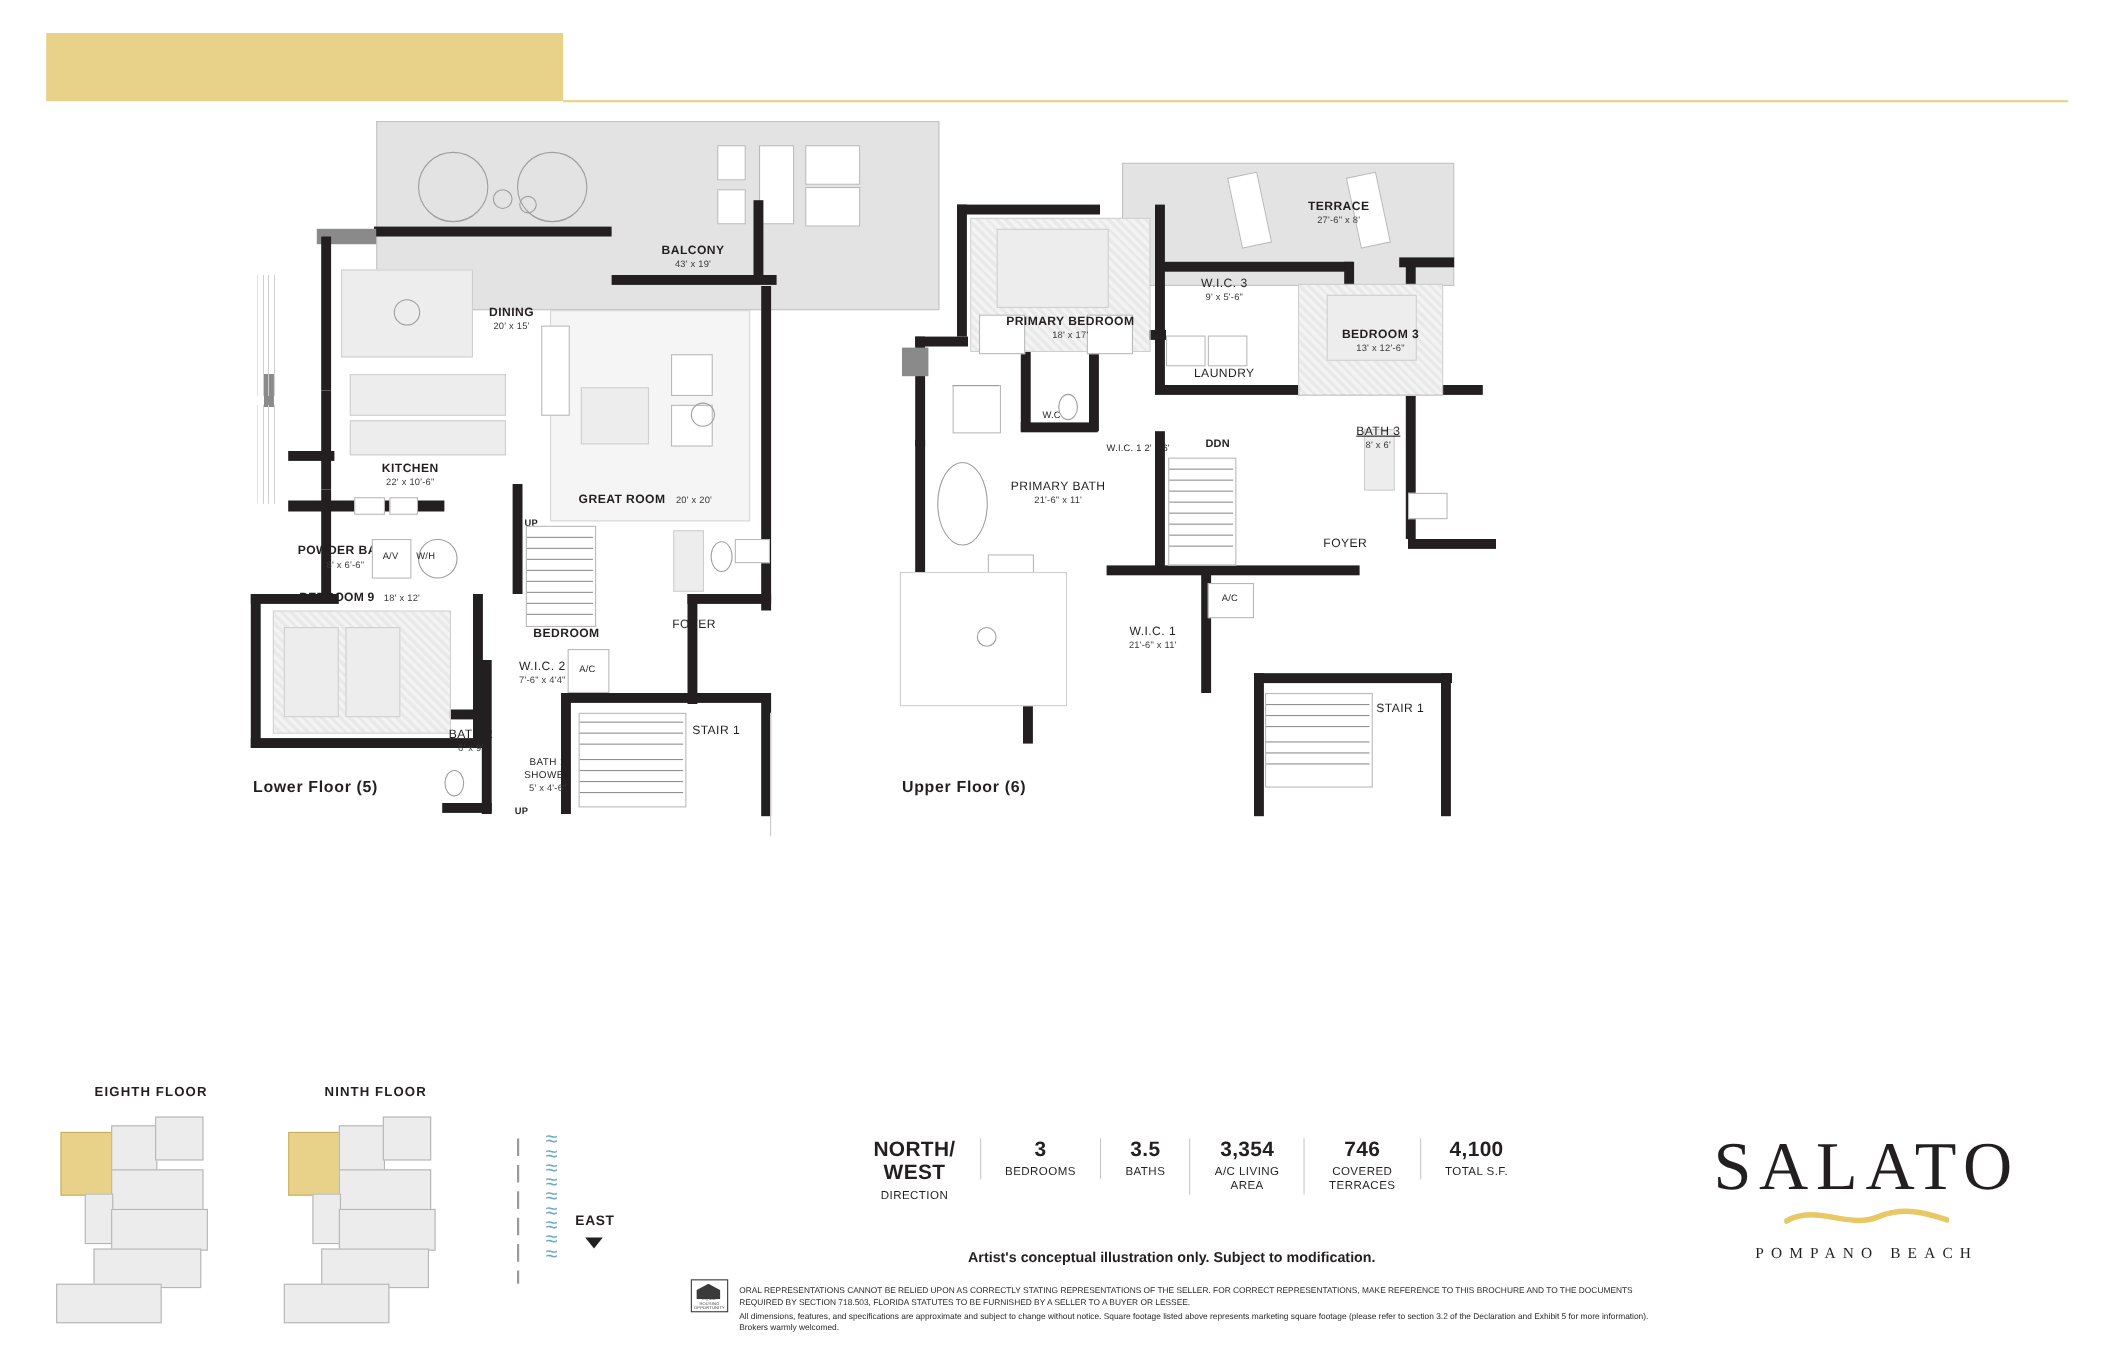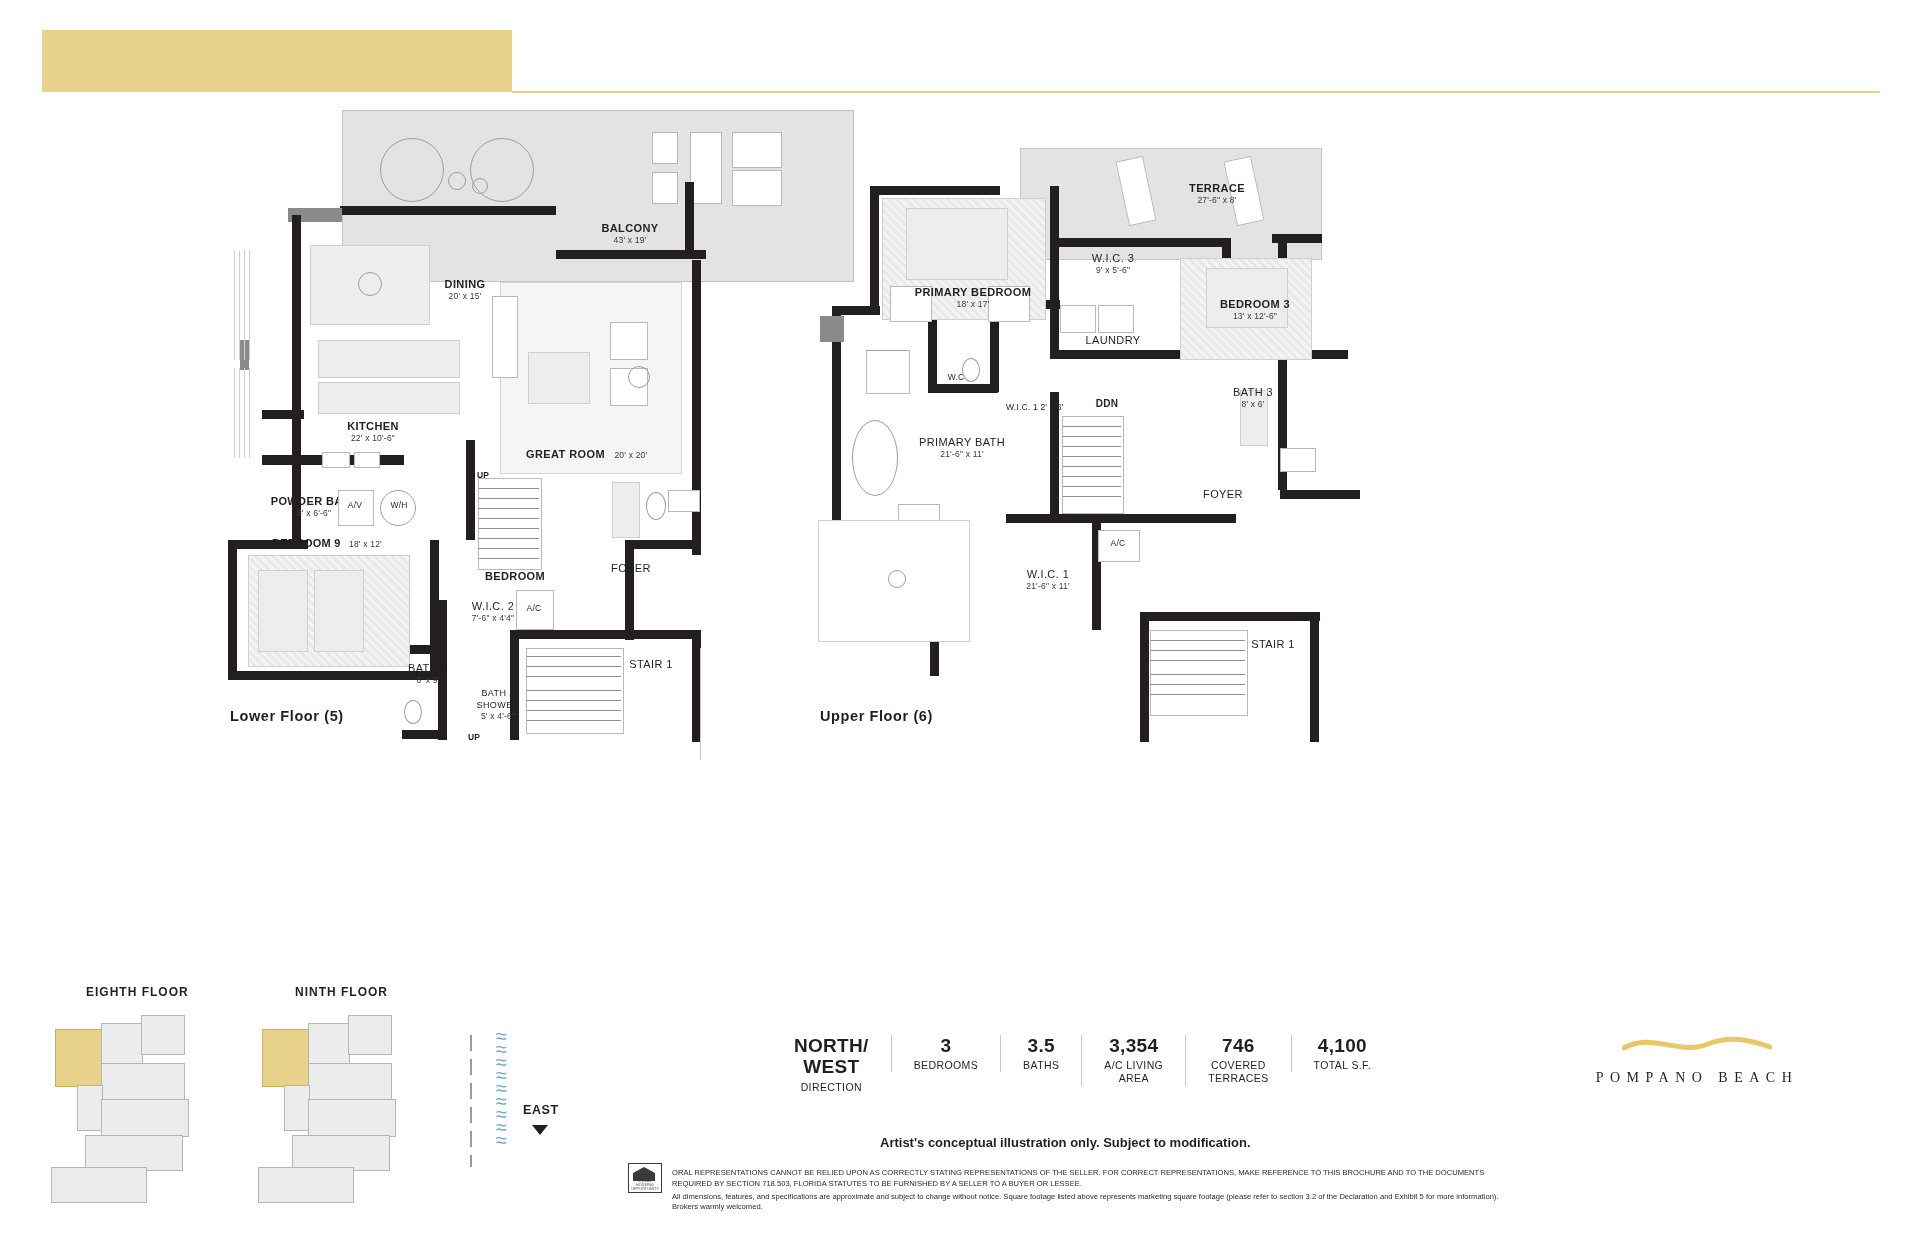--- a/index.html
+++ b/index.html
@@ -163,21 +163,21 @@
         <span class="dim" style="display:inline;margin-left:6px;">20' x 20'</span>
       </div>
 
       <div class="lbl" style="left:-16px;top:395px;width:120px;">
         <b>POWDER BATH</b>
         <span class="dim">8' x 6'-6"</span>
       </div>
       <div class="room" style="left:68px;top:390px;width:34px;height:34px;"></div>
       <div class="lbl-sm" style="left:68px;top:400px;width:34px;">A/V</div>
       <div class="circ" style="left:110px;top:390px;width:34px;height:34px;"></div>
-      <div class="lbl-sm" style="left:112px;top:400px;width:34px;">W/H</div>
+      <div class="lbl-sm" style="left:100px;top:400px;width:34px;">W/H</div>
 
       <div class="carpet" style="left:-22px;top:455px;width:160px;height:110px;"></div>
       <div class="fill" style="left:-12px;top:470px;width:48px;height:80px;"></div>
       <div class="fill" style="left:44px;top:470px;width:48px;height:80px;"></div>
       <div class="lbl" style="left:-18px;top:437px;width:150px;">
         <b style="letter-spacing:.2px;">BEDROOM 9</b>
         <span class="dim" style="display:inline;margin-left:5px;">18' x 12'</span>
       </div>
 
       <div class="lbl-sm" style="left:198px;top:370px;width:30px;font-weight:bold;">UP</div>
@@ -295,21 +295,21 @@
 
       <div class="carpet" style="left:370px;top:158px;width:130px;height:100px;"></div>
       <div class="fill" style="left:396px;top:168px;width:80px;height:58px;"></div>
       <div class="lbl" style="left:380px;top:198px;width:130px;">
         <b>BEDROOM 3</b>
         <span class="dim">13' x 12'-6"</span>
       </div>
 
       <div class="fill" style="left:430px;top:290px;width:26px;height:54px;"></div>
       <div class="lbl" style="left:398px;top:286px;width:90px;">
-        <b style="font-weight:normal;">BATH 3</b>
+        <b style="font-weight:normal;text-decoration:underline;">BATH 3</b>
         <span class="dim">8' x 6'</span>
       </div>
       <div class="room" style="left:470px;top:348px;width:34px;height:22px;"></div>
 
       <div class="lbl-sm" style="left:126px;top:272px;width:40px;">W.C</div>
       <div class="circ" style="left:152px;top:258px;width:16px;height:22px;"></div>
 
       <div class="circ" style="left:42px;top:320px;width:44px;height:74px;"></div>
       <div class="lbl" style="left:92px;top:336px;width:120px;">
         <b style="font-weight:normal;">PRIMARY BATH</b>
@@ -439,19 +439,20 @@
     <div class="g"></div>
     <div class="t">EQUAL HOUSING OPPORTUNITY</div>
   </div>
 
   <div class="legal">
     <div class="cap">ORAL REPRESENTATIONS CANNOT BE RELIED UPON AS CORRECTLY STATING REPRESENTATIONS OF THE SELLER. FOR CORRECT REPRESENTATIONS, MAKE REFERENCE TO THIS BROCHURE AND TO THE DOCUMENTS REQUIRED BY SECTION 718.503, FLORIDA STATUTES TO BE FURNISHED BY A SELLER TO A BUYER OR LESSEE.</div>
     <div style="margin-top:2px;">All dimensions, features, and specifications are approximate and subject to change without notice. Square footage listed above represents marketing square footage (please refer to section 3.2 of the Declaration and Exhibit 5 for more information). Brokers warmly welcomed.</div>
   </div>
 
   <div class="logo">
+    <div class="name">SALATO</div>
     <svg class="swash" viewBox="0 0 150 22">
       <path d="M2 14 C 30 -2, 58 22, 86 10 C 108 1, 128 6, 148 13" fill="none" stroke="#e8c765" stroke-width="5" stroke-linecap="round"></path>
     </svg>
     <div class="sub">POMPANO BEACH</div>
   </div>
 
 </div>
 
 </body></html>

